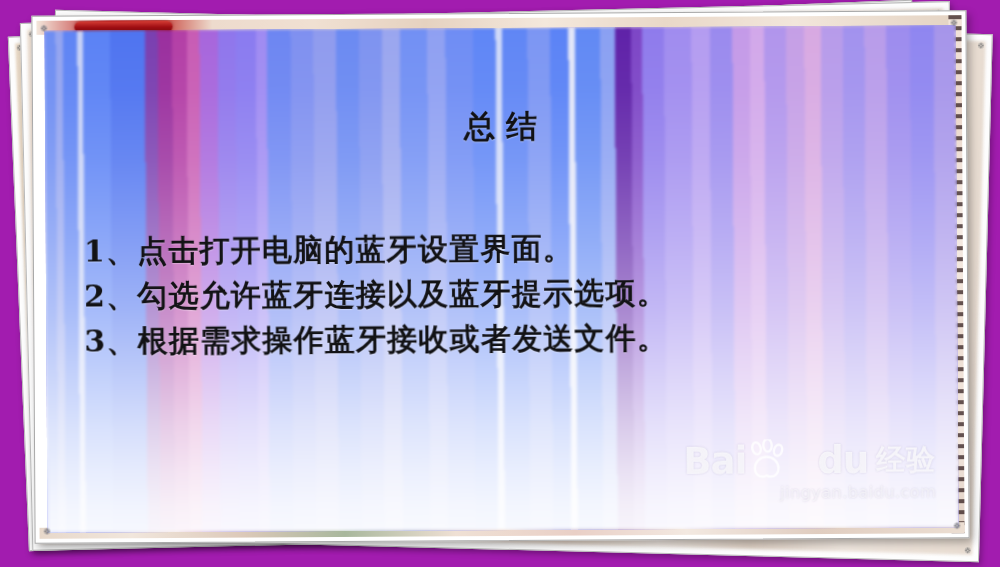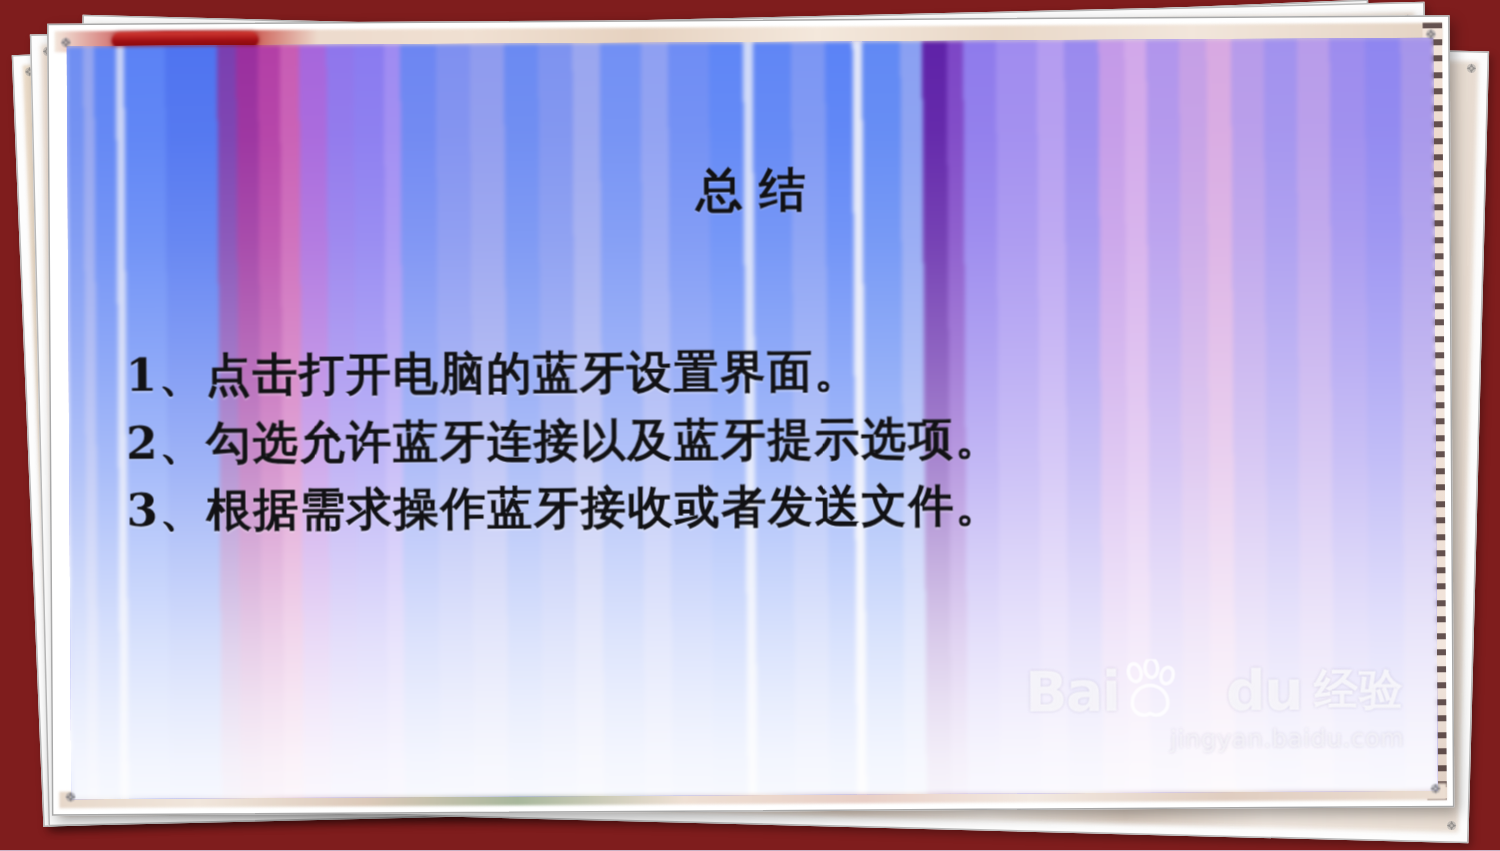--- a/index.html
+++ b/index.html
@@ -5,21 +5,21 @@
   * { margin:0; padding:0; box-sizing:border-box; }
   html,body{
     width:1000px; height:567px; overflow:hidden;
     background:#ffffff;
     font-family:"DejaVu Serif", serif;
   }
 
   #stage{
     position:relative;
     width:1000px; height:567px;
-    background:#7f1d1d;
+    background:#a21caf;
     padding-left:24px;
   }
 
   
   .frame{
     position:absolute;
     background:#fdfdfd;
     border:1px solid #b9b9b9;
     box-shadow:2px 3px 6px rgba(0,0,0,0.30);
     overflow:hidden;

